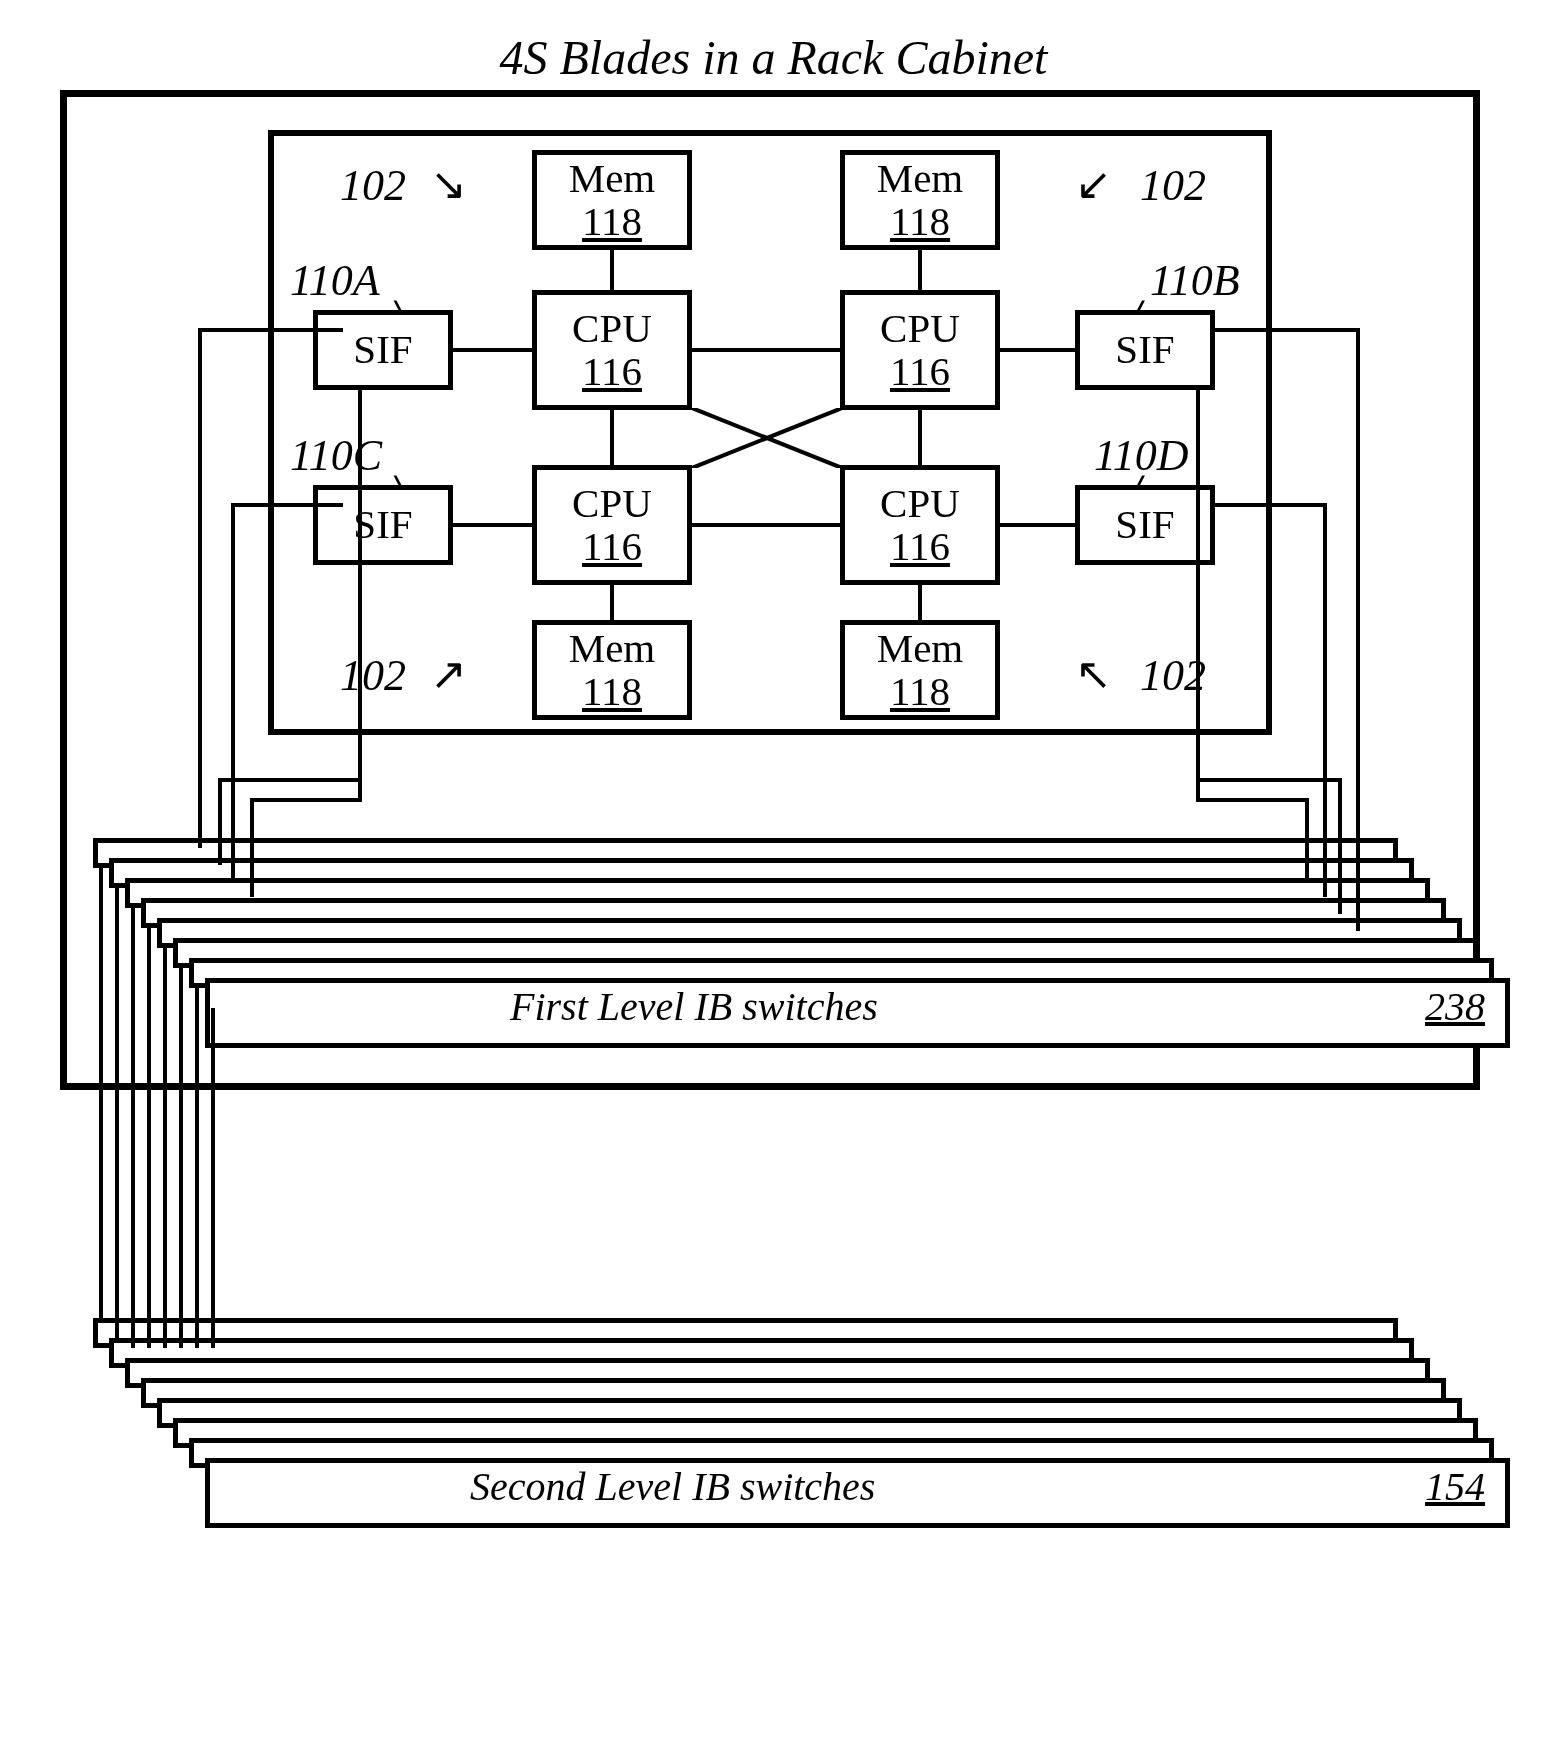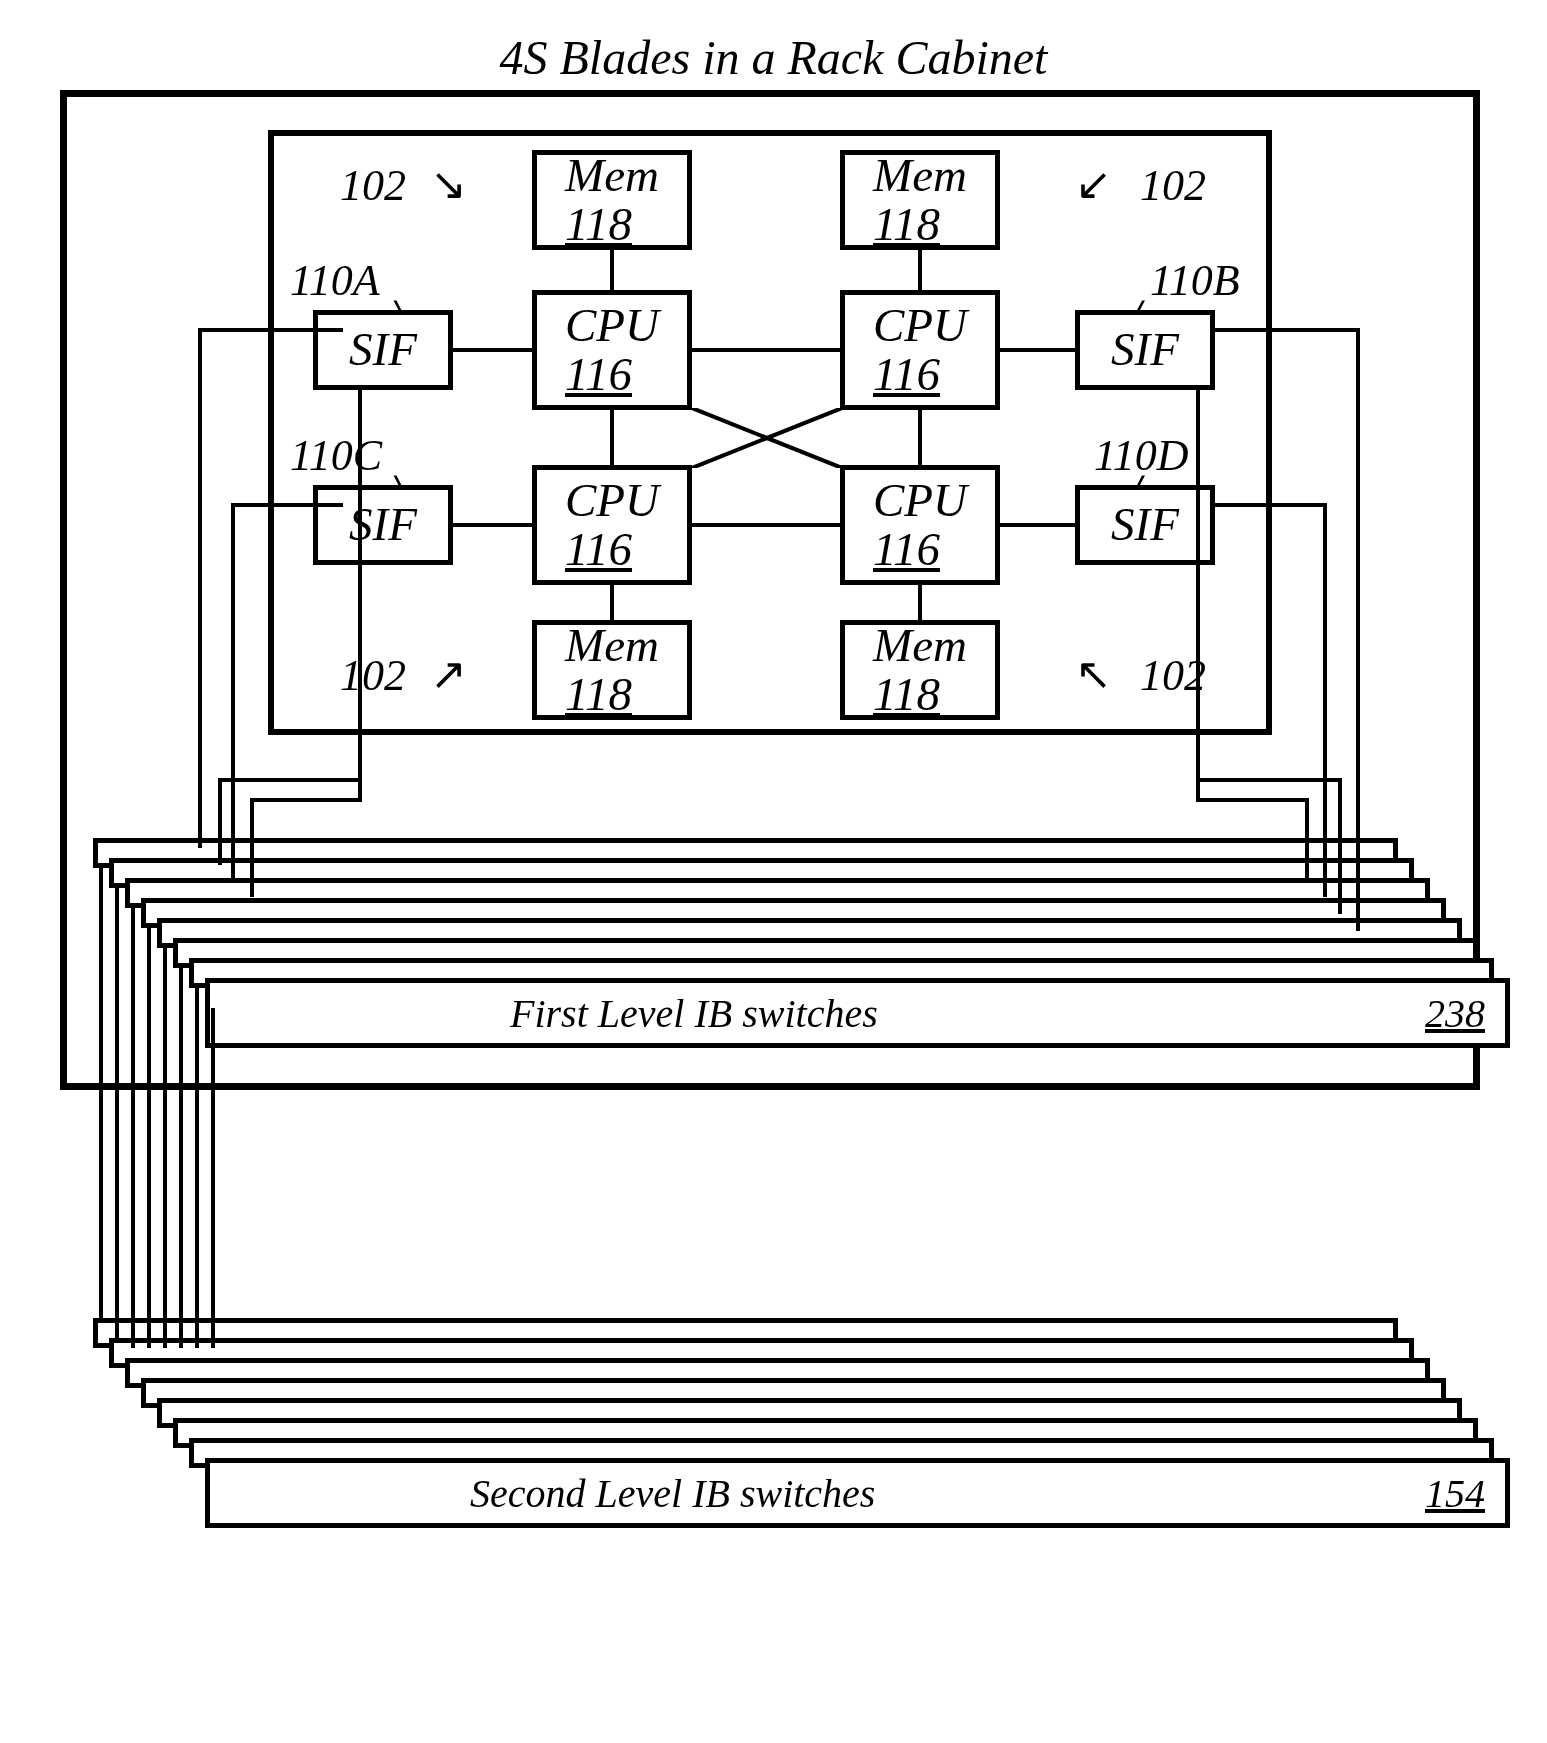--- a/index.html
+++ b/index.html
@@ -3,26 +3,26 @@
 <meta charset="utf-8">
 <style>
   * { box-sizing: border-box; }
   body { margin:0; padding:0; font-family: "Times New Roman", serif; background:#fff; }
   .container { position:relative; width:1547px; height:1743px;padding-left:36px; }
   .abs { position:absolute; }
   .cabinet { border:7px solid #000; background:#fff; }
   .blade { border:6px solid #000; background:#fff; }
   .chip { border:5px solid #000; background:#fff; display:flex; align-items:center; justify-content:center; }
   .lbl-ref { font-size:44px; font-style:italic; }
-  .lbl-chip { font-size:47px; font-style:italic; line-height:1.05; text-align:left; }
+  .lbl-chip { font-size:41px; line-height:1.05; text-align:center; }
   .lbl-chip .num { text-decoration: underline; }
   .title { font-size:48px; font-style:italic; text-align:center; }
   .fig   { font-size:64px; font-style:italic; text-align:center; width:100%; }
   .line  { background:#000; }
-  .bar   { border:5px solid #000; background:#fff; display:flex; align-items:center; padding:0 20px; font-style:italic; font-size:40px; }
+  .bar   { border:5px solid #000; background:#fff; display:flex; align-items:flex-start; padding:0 20px; font-style:italic; font-size:40px; }
   .bar .num { margin-left:auto; text-decoration: underline; font-style:italic; font-size:40px; }
   .arrow { font-size:44px; font-style:normal; }
 </style>
 </head>
 <body>
 
 <div class="container">
 
   <div class="abs title" style="left:0; top:30px; width:1547px;">4S Blades in a Rack Cabinet</div>
 

